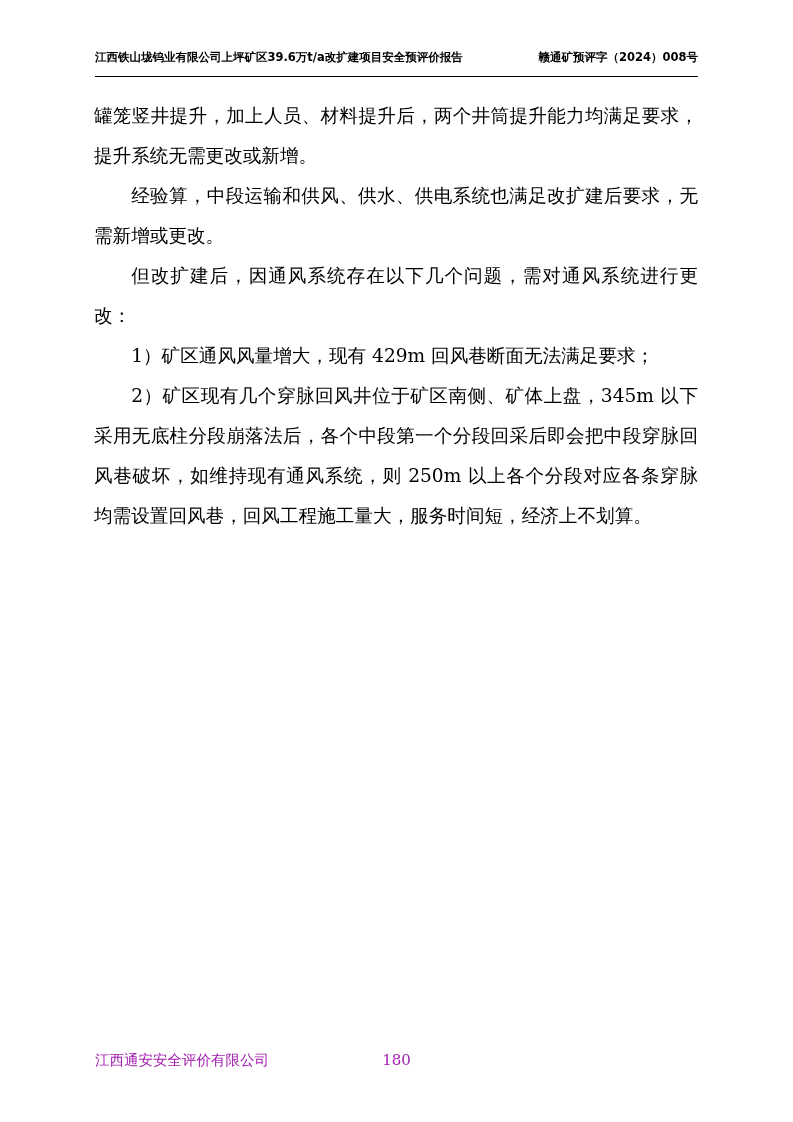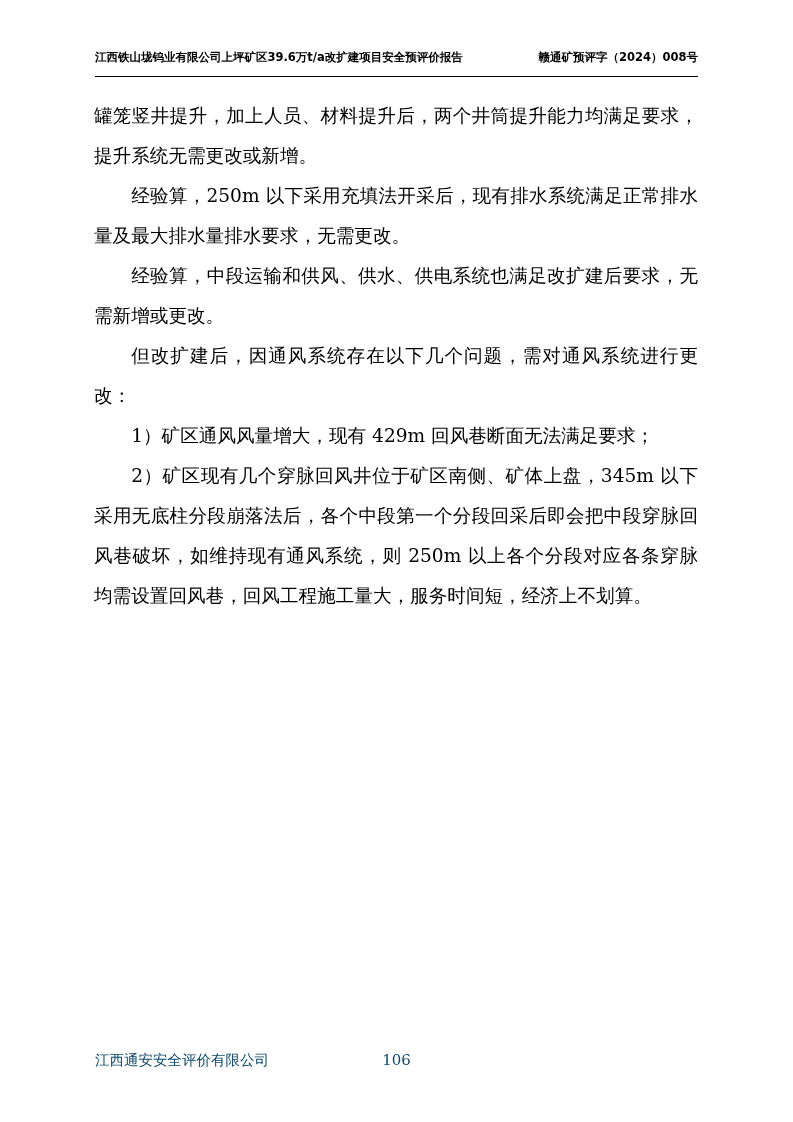--- a/index.html
+++ b/index.html
@@ -67,21 +67,21 @@
   }
   .footer {
     position: absolute;
     bottom: 52px;
     left: 95px;
     right: 95px;
     display: flex;
     align-items: baseline;
     font-size: 14.5px;
     font-family: "DejaVu Sans", "Liberation Sans", sans-serif;
-    color: #0c4a6e;
+    color: #a21caf;
   }
   .footer-left {
     white-space: nowrap;
   }
   .footer-page {
     position: absolute;
     left: 0;
     right: 0;
     text-align: center;
     font-family: "DejaVu Serif", "Liberation Serif", serif;
@@ -94,25 +94,24 @@
 <div class="page">
 
   <div class="header">
     <span class="header-left">江西铁山垅钨业有限公司上坪矿区39.6万t/a改扩建项目安全预评价报告</span>
     <span class="header-right">赣通矿预评字（2024）008号</span>
   </div>
   <div class="header-rule"></div>
 
   <div class="content">
     <p>罐笼竖井提升，加上人员、材料提升后，两个井筒提升能力均满足要求，提升系统无需更改或新增。</p>
-    <p class="indent">经验算，250m 以下采用充填法开采后，现有排水系统满足正常排水量及最大排水量排水要求，无需更改。</p>
     <p class="indent">经验算，中段运输和供风、供水、供电系统也满足改扩建后要求，无需新增或更改。</p>
     <p class="indent">但改扩建后，因通风系统存在以下几个问题，需对通风系统进行更改：</p>
     <p class="indent">1）矿区通风风量增大，现有 429m 回风巷断面无法满足要求；</p>
     <p class="indent">2）矿区现有几个穿脉回风井位于矿区南侧、矿体上盘，345m 以下采用无底柱分段崩落法后，各个中段第一个分段回采后即会把中段穿脉回风巷破坏，如维持现有通风系统，则 250m 以上各个分段对应各条穿脉均需设置回风巷，回风工程施工量大，服务时间短，经济上不划算。</p>
   </div>
 
   <div class="footer">
     <span class="footer-left">江西通安安全评价有限公司</span>
-    <span class="footer-page">106</span>
+    <span class="footer-page">180</span>
   </div>
 
 </div>
 
 </body></html>

